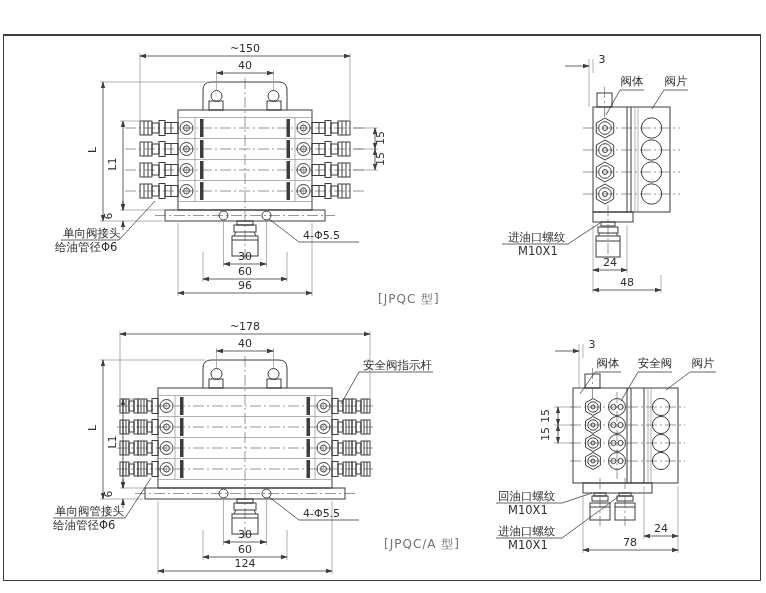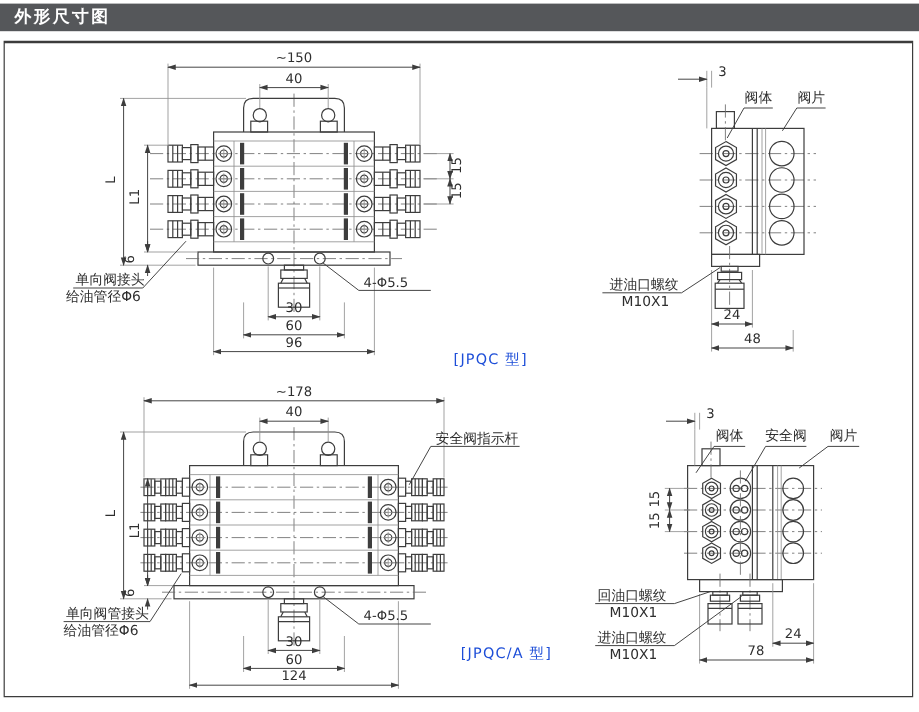--- a/index.html
+++ b/index.html
@@ -3,41 +3,38 @@
 <meta charset="utf-8">
 <style>
   html,body{margin:0;padding:0;background:#fff;}
   #page{position:relative;width:766px;height:593px;background:#fff;overflow:hidden;
         font-family:"DejaVu Sans",sans-serif;}
   .titlebar{position:absolute;left:0;top:3px;width:766px;height:23px;background:#55575a;}
   .titlebar .t{color:#fff;font-size:14px;font-weight:bold;line-height:23px;padding-left:12px;
                letter-spacing:2px;}
   .frame{position:absolute;left:3px;top:34px;width:758px;height:547px;border:1px solid #3c3c3c;
          background:#fff;box-sizing:border-box;border-top-width:2px;}
-  .cap{position:absolute;font-size:12px;color:#1d4ed8;letter-spacing:1px;}
+  .cap{position:absolute;font-size:12px;color:#737373;letter-spacing:1px;}
   svg{position:absolute;overflow:visible;}
   .ln{stroke:#3d3d3d;stroke-width:1;fill:none;}
   .thin{stroke:#909090;stroke-width:0.7;fill:none;}
   .cl{stroke:#6a6a6a;stroke-width:0.7;fill:none;stroke-dasharray:11 3 2 3;}
   .dim{stroke:#3d3d3d;stroke-width:0.8;fill:none;}
   .solid{fill:#3d3d3d;stroke:none;}
   text{font-family:"DejaVu Sans",sans-serif;fill:#2e2e2e;}
   .dt{font-size:11px;text-anchor:middle;}
   .dts{font-size:11px;text-anchor:start;}
   .ck{font-size:11.5px;text-anchor:middle;}
   .cks{font-size:11.5px;text-anchor:start;}
 </style>
 </head>
 <body>
 
 <div id="page">
 
-  <div class="titlebar">
-    <div class="t">外形尺寸图</div>
-  </div>
 
   <div class="frame"></div>
 
   <svg width="0" height="0" style="position:absolute">
     <defs>
       <marker id="arr" viewBox="0 0 10 10" refX="9" refY="5" markerWidth="9" markerHeight="9" orient="auto-start-reverse">
         <path d="M0,1.8 L10,5 L0,8.2 z" fill="#3d3d3d"></path>
       </marker>
       <pattern id="hatch" width="5" height="5" patternUnits="userSpaceOnUse" patternTransform="rotate(45)">
         <rect width="5" height="5" fill="#ffffff"></rect>

